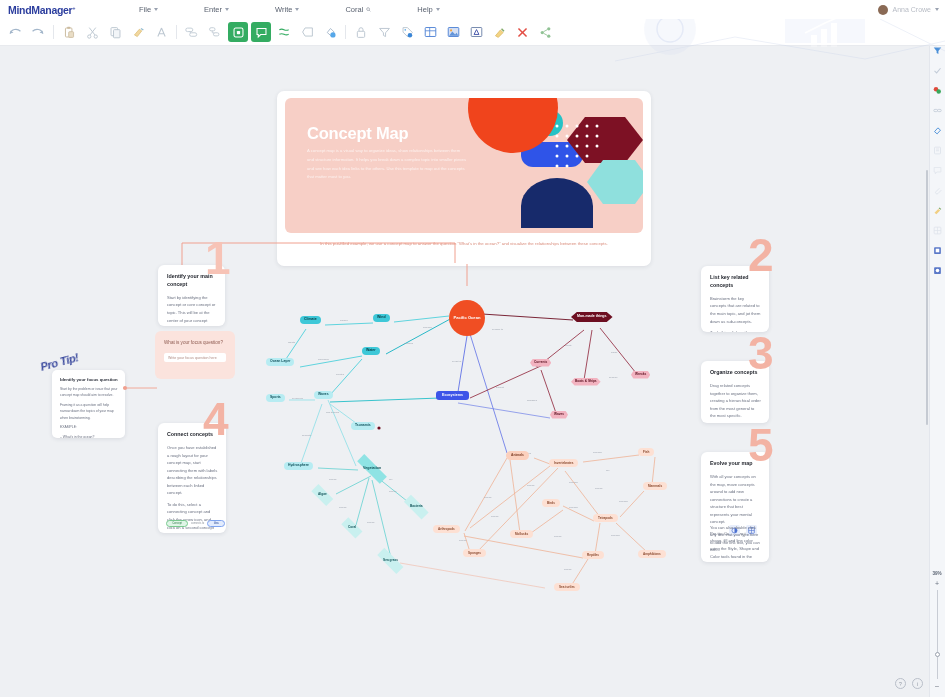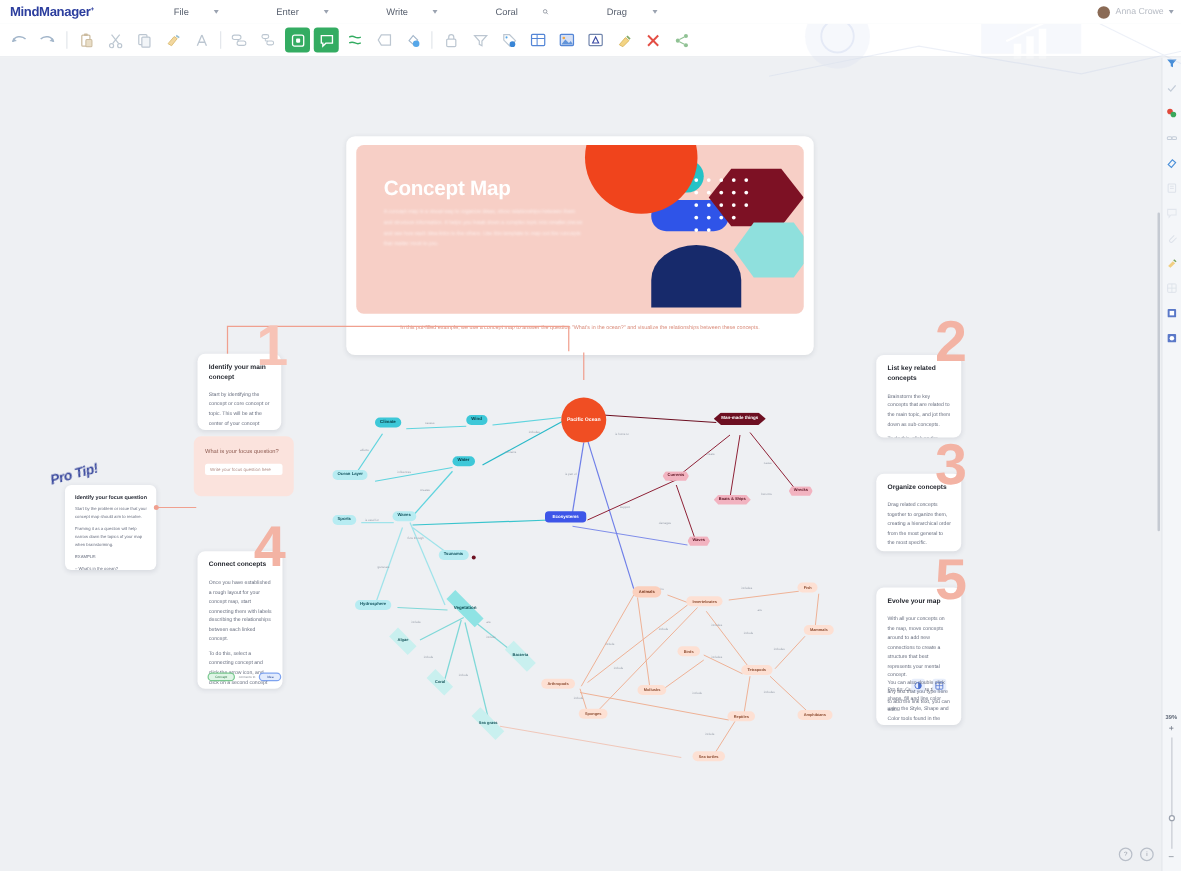--- a/index.html
+++ b/index.html
@@ -16,21 +16,21 @@
     position:absolute; left:0; top:0; width:945px; height:19px;
     background:#ffffff; display:flex; align-items:center; z-index:40;
   }
   .brand{
     font-size:10.5px; font-weight:bold; color:#2c3e9e; letter-spacing:-.3px;
     padding-left:8px; white-space:nowrap;
   }
   .brand sup{ font-size:5px; vertical-align:super; }
   .menus{ display:flex; align-items:center; margin-left:55px; gap:0px; }
   .menu{
-    font-size:7.5px; color:#5a6270; padding:2px 9px; display:flex; align-items:center; gap:20px;
+    font-size:7.5px; color:#5a6270; padding:2px 9px; display:flex; align-items:center; gap:3px;
     white-space:nowrap;
   }
   .caret{ width:0;height:0;border-left:2.5px solid transparent;border-right:2.5px solid transparent;border-top:3px solid #9aa2b0; display:inline-block; }
   .topright{ position:absolute; right:6px; top:0; height:19px; display:flex; align-items:center; gap:4px; }
   .avatar{ width:10px;height:10px;border-radius:50%;background:#8a6a55; }
   .uname{ font-size:7px; color:#7c8494; opacity:.55; filter:blur(.4px); }
 
   
   .toolbar{
     position:absolute; left:0; top:19px; width:945px; height:27px;
@@ -45,21 +45,21 @@
   .tsep{ width:1px;height:14px;background:#e4e7ec;margin:0 2px; }
 
   
   .tb-deco{
     position:absolute; right:0; top:0; width:330px; height:46px; overflow:hidden;
     pointer-events:none; opacity:.30;
   }
 
   
   .canvas{
-    position:absolute; left:0; top:46px; width:929px; height:643px;
+    position:absolute; left:0; top:28px; width:929px; height:643px;
     background:#eef0f3; overflow:hidden;
   }
 
   
   .banner{
     position:absolute; left:277px; top:63px; width:374px; height:175px;
     background:#ffffff; border-radius:7px; box-shadow:0 1px 4px rgba(40,50,70,.10);
     overflow:hidden;
   }
   .banner-art{
@@ -213,21 +213,21 @@
         <i class="caret"></i>
       </div>
       <div class="menu" style="margin-left:28px">
         <span>Coral</span>
         <svg width="5" height="5" viewBox="0 0 12 12">
           <circle cx="5" cy="5" r="3.4" fill="none" stroke="#6a7280" stroke-width="1.2"></circle>
           <line x1="7.4" y1="7.4" x2="10.5" y2="10.5" stroke="#6a7280" stroke-width="1.2"></line>
         </svg>
       </div>
       <div class="menu" style="margin-left:28px">
-        <span>Drag</span>
+        <span>Help</span>
         <i class="caret"></i>
       </div>
     </div>
     <div class="topright">
       <div class="avatar"></div>
       <div class="uname">Anna Crowe</div>
       <i class="caret"></i>
     </div>
   </div>
 

